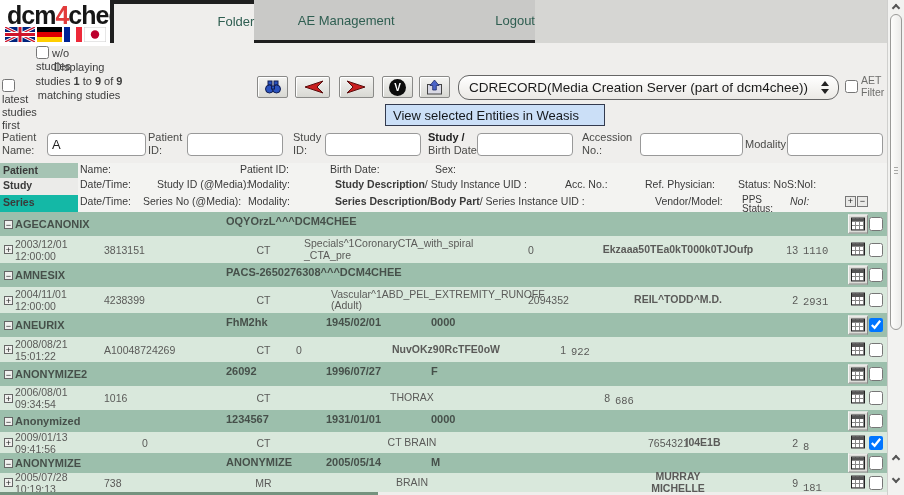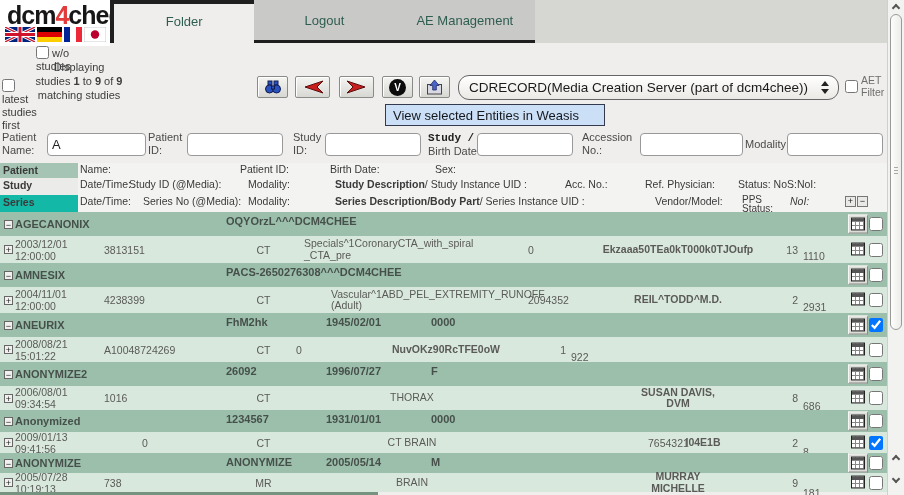--- a/index.html
+++ b/index.html
@@ -8,21 +8,21 @@
   #stage { position:absolute; inset:0; width:904px; height:495px; overflow:hidden; }
 
   
   #logo-block { position:absolute; left:0; top:0; width:110px; height:46px; background:#fff; }
   #logo { font-size:25px; font-weight:bold; letter-spacing:-1px; color:#171717; padding:1px 0 0 7px; }
   #logo .accent { color:#e23b3b; }
   #flags { position:absolute; left:5px; top:27px; display:flex; gap:2px; align-items:center; }
   .flag { height:15px; display:inline-block; border:0; }
   #tabbar { position:absolute; left:110px; top:0; width:425px; height:43px; background:#c9c9c7; display:flex; border-bottom:3px solid #1f1f1f; }
   #tabbar-right { position:absolute; left:535px; top:0; width:352px; height:43px; background:#d6d6d3; }
-  .tab { flex:1; text-align:center; padding-top:13px; font-size:13px; color:#2f5e51; cursor:default; height:43px; }
+  .tab { flex:1; text-align:right; padding-top:13px; font-size:13px; color:#2f5e51; cursor:default; height:43px; }
   .tab.active { background:#efeeec; border-left:4px solid #1f1f1f; border-top:4px solid #1f1f1f; margin-bottom:-3px; padding-top:10px; }
 
   
   .side-check { position:absolute; font-size:11px; color:#3c3c3c; line-height:13px; }
   .side-check input { width:13px; height:13px; vertical-align:-2px; margin-right:3px; }
   #wo-box { left:2px; top:46px; width:44px;margin-left:34px; }
   #latest-box { left:2px; top:79px; width:40px; }
   #displaying { position:absolute; left:35px; top:60px; width:88px; text-align:center; font-size:11px; color:#3c3c3c; line-height:14px; }
 
   
@@ -37,21 +37,21 @@
   .tri-dn { width:0; height:0; border-left:4px solid transparent; border-right:4px solid transparent; border-top:5px solid #222; }
   #aet-check { position:absolute; left:845px; top:80px; width:13px; height:13px; }
   #aet-label { position:absolute; left:861px; top:74px; width:34px; font-size:10.5px; color:#6e6e6c; line-height:12px; }
   #tooltip { position:absolute; left:385px; top:104px; width:220px; height:22px; background:#cbdff7;
              border:1px solid #333a4e; font-size:13px; color:#15181c; padding:3px 0 0 7px; }
   .weasis-circle { width:17px; height:17px; border-radius:50%; background:#0c0c0c; color:#fff; font-size:10px;
                    font-weight:bold; display:flex; align-items:center; justify-content:center; }
 
   
   .flabel { position:absolute; top:131px; font-size:11px; color:#4a4a48; line-height:13px; }
-  .flabel b { color:#222;font-family:Liberation Mono, monospace; }
+  .flabel b { color:#222; }
   .finput { position:absolute; top:133px; height:23px; width:96px; border:1px solid #999; border-radius:4px;
             font-size:13px; padding:0 4px; font-family:"Liberation Sans",sans-serif; color:#222; background:#fff; }
 
   
   .hrow { position:absolute; left:0; width:887px; background:#f3f3f1; font-size:10.5px; color:#3a3a3a; }
   .hrow span { position:absolute; white-space:nowrap; }
   .hlbl { position:absolute; left:0; top:0; bottom:0; width:78px; font-weight:bold; padding:1px 0 0 3px; }
   #hdr-patient { top:163px; height:15px; }
   #hdr-study   { top:178px; height:17px; }
   #hdr-series  { top:195px; height:17px; }
@@ -72,21 +72,21 @@
   .cpid { width:100px; white-space:nowrap; align-self:flex-start; padding-top:3px; }
   .cbd  { width:105px; align-self:flex-start; padding-top:3px; }
   .csx  { flex:1; align-self:flex-start; padding-top:3px; }
   .cd   { width:101px; padding-left:4px; display:flex; align-items:center; }
   .csid { width:130px; padding-left:3px; }
   .cmod { width:65px; text-align:center; }
   .cdsc { width:232px; text-align:center; line-height:11.5px; }
   .cacc { width:56px; }
   .cphy { width:188px; text-align:center; line-height:11.5px;font-weight:bold; }
   .cnos { width:26px; text-align:right; }
-  .cnoi { flex:1; padding-left:5px; align-self:flex-start; padding-top:14px; }
+  .cnoi { flex:1; padding-left:5px; align-self:flex-start; padding-top:9px;font-family:Liberation Mono, monospace; }
   .dsc-l8  { text-align:left; padding-left:8px; }
   .dsc-l35 { text-align:left; padding-left:35px; }
   .sh-sid { position:relative; left:38px; }
   .sh-acc { position:relative; left:120px; }
   .sh-phy { position:relative; left:25px; }
   .cell-line { display:block; }
   .icobtn { position:absolute; left:848px; top:50%; transform:translateY(-50%); width:20px; height:19px;
             background:#dcdcd8; border:1px solid; border-color:#f7f7f5 #8a8a88 #8a8a88 #f7f7f5;
             display:flex; align-items:center; justify-content:center; }
   .sheeti { position:absolute; left:851px; top:50%; transform:translateY(-50%); }
@@ -133,22 +133,22 @@
           <rect x="12" width="6" height="15" fill="#ed2939"></rect>
       </svg>
       <svg class="flag" width="22" height="15" viewBox="0 0 22 15">
         <rect width="22" height="15" fill="#fff" stroke="#ccc" stroke-width="1"></rect>
           <circle cx="11" cy="7.5" r="4.2" fill="#bc002d"></circle>
       </svg>
     </div>
   </div>
   <div id="tabbar">
     <div class="tab active">Folder</div>
+    <div class="tab">AE Management</div>
     <div class="tab">Logout</div>
-    <div class="tab">AE Management</div>
   </div>
   <div id="tabbar-right"></div>
 
   <label class="side-check" id="wo-box">
     <input type="checkbox" style=""><span>w/o studies</span>
   </label>
   <label class="side-check" id="latest-box">
     <input type="checkbox" style=""><span>latest studies first</span>
   </label>
   <div id="displaying">
@@ -216,21 +216,21 @@
   <div class="hrow" id="hdr-patient">
     <span class="hlbl">Patient</span>
     <span style="left:80px;">Name:</span>
     <span style="left:240px;">Patient ID:</span>
     <span style="left:330px;">Birth Date:</span>
     <span style="left:435px;">Sex:</span>
   </div>
   <div class="hrow" id="hdr-study">
     <span class="hlbl">Study</span>
     <span style="left:80px;">Date/Time:</span>
-    <span style="left:129px;">Study ID (@Media):</span>
+    <span style="left:157px;">Study ID (@Media):</span>
     <span style="left:248px;">Modality:</span>
     <span style="left:335px;"><b>Study Description</b><span> / Study Instance UID :</span></span>
     <span style="left:565px;">Acc. No.:</span>
     <span style="left:645px;">Ref. Physician:</span>
     <span style="left:738px;">Status: NoS:NoI:</span>
   </div>
   <div class="hrow" id="hdr-series">
     <span class="hlbl">Series</span>
     <span style="left:80px;">Date/Time:</span>
     <span style="left:143px;">Series No (@Media):</span>
@@ -362,24 +362,20 @@
     <div class="cd">
         <span class="tgl">+</span>
         <span>2006/08/01 09:34:54</span>
       </div>
     <div class="csid">1016</div>
     <div class="cmod">CT</div>
     <div class="cdsc">
         <span class="cell-line">THORAX</span>
       </div>
     <div class="cacc"></div>
-    <div class="cphy">
-        <span class="cell-line">SUSAN DAVIS,</span>
-        <span class="cell-line">DVM</span>
-      </div>
     <div class="cnos">8</div>
     <div class="cnoi">686</div>
     <span class="sheeti"><span class="sheet"></span></span>
     <input class="rowcb" type="checkbox" style="">
   </div>
 
   <div class="prow" style="top:410px;height:22px;">
     <div class="cnm">
         <span class="tgl">−</span>
         <span>Anonymized</span>

